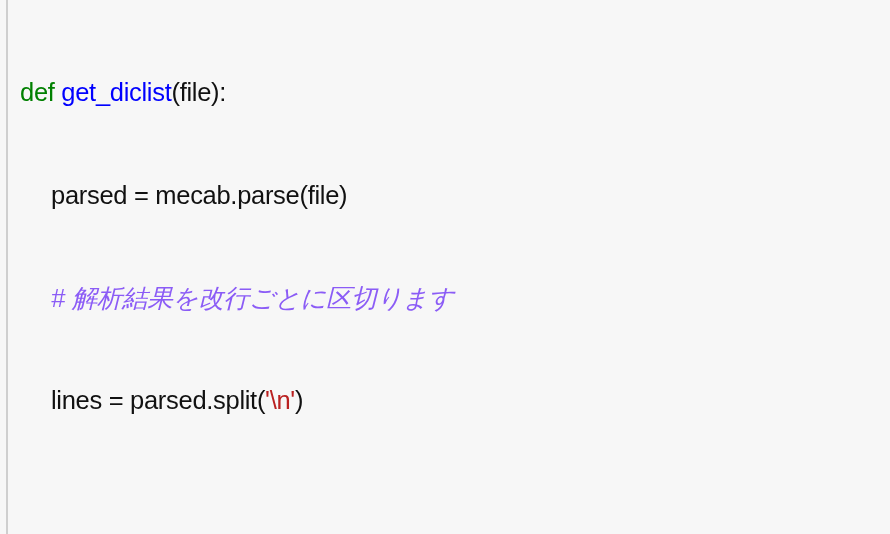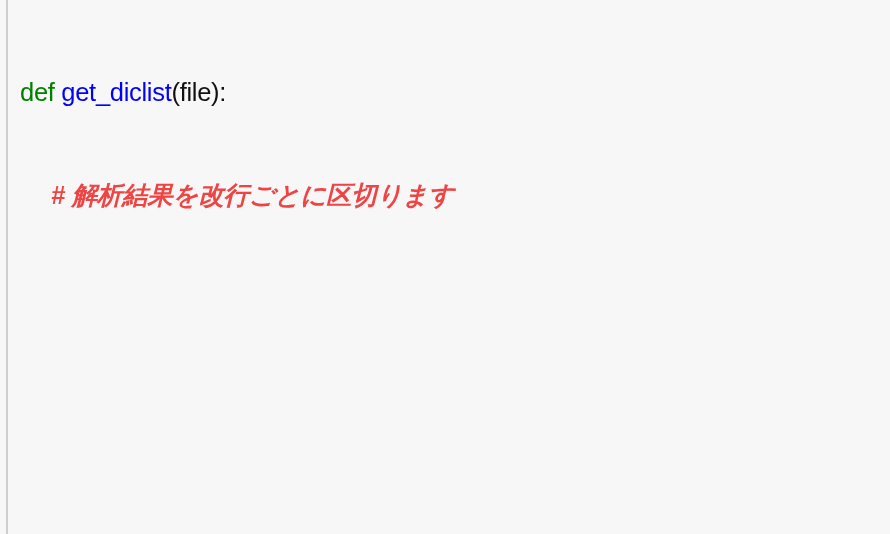--- a/index.html
+++ b/index.html
@@ -5,30 +5,32 @@
   html, body { margin:0; padding:0; }
   body { width:890px; height:534px; background:#f7f7f7; overflow:hidden; position:relative; }
   .code-cell { position:absolute; left:0; top:0; width:890px; height:534px; background:#f7f7f7; }
   .gutter { position:absolute; left:6px; top:0; width:2px; height:534px; background:#cfcfcf; }
   .code { position:absolute; left:20px; top:7px; font-family:"Liberation Sans", "DejaVu Sans", sans-serif; font-size:25.5px; line-height:34.2px; color:#111; white-space:pre; letter-spacing:-0.3px; }
   .line { height:34.2px; }
   .i1 { padding-left:31px; }
   .kw { color:#008000; }
   .fn { color:#0000ff; }
   .str { color:#ba2121; }
-  .cm { color:#ef4444; font-style:italic;font-weight:bold; }
+  .cm { color:#8b5cf6; font-style:italic; }
 </style>
 </head>
 <body>
 
 <div class="code-cell">
   <div class="gutter"></div>
   <div class="code">
     <div class="line"><span class="kw">def</span><span> </span><span class="fn">get_diclist</span><span>(file):</span></div>
+    <div class="line i1"><span>parsed = mecab.parse(file)</span></div>
     <div class="line i1"><span class="cm"># 解析結果を改行ごとに区切ります</span></div>
+    <div class="line i1"><span>lines = parsed.split(</span><span class="str">'\n'</span><span>)</span></div>
     
     
     
     
     
     
     
     
     
     

